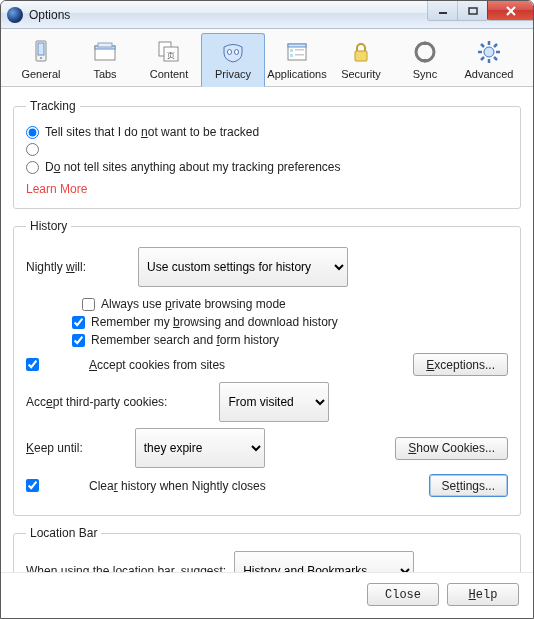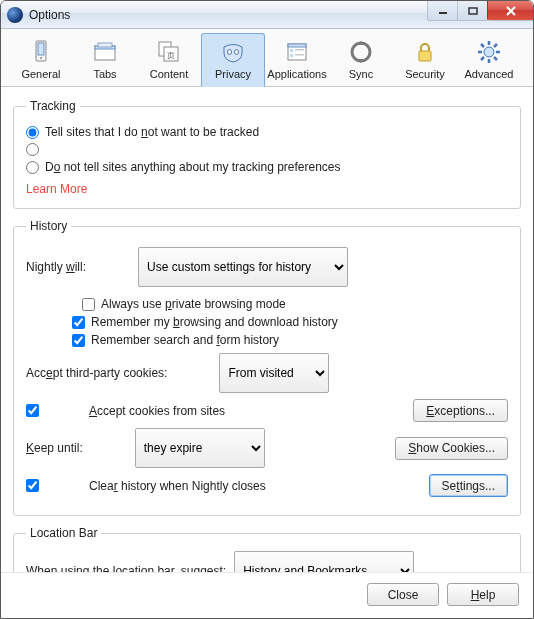--- a/index.html
+++ b/index.html
@@ -140,21 +140,21 @@
     justify-content:flex-end;
     padding: 10px 14px 12px 0;
     gap: 8px;
     border-top: 1px solid #e9e9e9;
     margin-top: 6px;
     position: absolute;
     bottom: 0; left: 0; right: 0;
     background: #fff;
   }
   body { position: relative; }
-  .footer .btn { min-width: 72px; }
+  .footer .btn { min-width: 72px; font-family: Liberation Mono, monospace; }
   
   .tool .icon svg { width: 26px; height: 26px; }
 </style>
 </head>
 <body>
 
 <div class="titlebar">
   <div class="app-icon"></div>
   <div class="title">Options</div>
   <div class="winbtns">
@@ -227,35 +227,35 @@
           <rect x="11" y="10" width="9" height="1.5" fill="#ccc"></rect>
           <rect x="6" y="15" width="3" height="3" fill="#bde"></rect>
           <rect x="11" y="15" width="9" height="1.5" fill="#ccc"></rect>
         </svg>
       </div>
     <span>Applications</span>
   </div>
   <div class="tool">
     <div class="icon">
         <svg viewBox="0 0 26 26">
+          <rect x="7" y="12" width="12" height="10" rx="1" fill="#f6d76a" stroke="#bfa02e"></rect>
+          <path d="M9 12 V9 a4 4 0 0 1 8 0 V12" fill="none" stroke="#bfa02e" stroke-width="2"></path>
+        </svg>
+      </div>
+    <span>Security</span>
+  </div>
+  <div class="tool">
+    <div class="icon">
+        <svg viewBox="0 0 26 26">
           <circle cx="13" cy="13" r="9" fill="none" stroke="#7a7a7a" stroke-width="3"></circle>
           <path d="M13 2 L16 6 L10 6 Z" fill="#7a7a7a"></path>
           <path d="M13 24 L10 20 L16 20 Z" fill="#7a7a7a"></path>
         </svg>
       </div>
     <span>Sync</span>
-  </div>
-  <div class="tool">
-    <div class="icon">
-        <svg viewBox="0 0 26 26">
-          <rect x="7" y="12" width="12" height="10" rx="1" fill="#f6d76a" stroke="#bfa02e"></rect>
-          <path d="M9 12 V9 a4 4 0 0 1 8 0 V12" fill="none" stroke="#bfa02e" stroke-width="2"></path>
-        </svg>
-      </div>
-    <span>Security</span>
   </div>
   <div class="tool">
     <div class="icon">
         <svg viewBox="0 0 26 26">
           <circle cx="13" cy="13" r="5" fill="#cfe4ff" stroke="#4a77b8"></circle>
           <g stroke="#4a77b8" stroke-width="2.5">
             <line x1="13" y1="2" x2="13" y2="6"></line>
             <line x1="13" y1="20" x2="13" y2="24"></line>
             <line x1="2" y1="13" x2="6" y2="13"></line>
             <line x1="20" y1="13" x2="24" y2="13"></line>
@@ -302,30 +302,30 @@
       <label><span>Always use </span><span class="u">p</span><span>rivate browsing mode</span></label>
     </div>
     <div class="check-row indent2">
       <input type="checkbox" checked="" style="">
       <label><span>Remember my </span><span class="u">b</span><span>rowsing and download history</span></label>
     </div>
     <div class="check-row indent2">
       <input type="checkbox" checked="" style="">
       <label><span>Remember search and </span><span class="u">f</span><span>orm history</span></label>
     </div>
+    <div class="row indent2">
+      <input type="checkbox" checked="" style="">
+      <label><span class="u">A</span><span>ccept cookies from sites</span></label>
+      <button class="btn right"><span class="u">E</span><span>xceptions...</span></button>
+    </div>
     <div class="row indent3">
       <label><span>Acc</span><span class="u">e</span><span>pt third-party cookies:</span></label>
       <select style="margin-left:8px; width:110px;">
         <option>From visited</option>
       </select>
-    </div>
-    <div class="row indent2">
-      <input type="checkbox" checked="" style="">
-      <label><span class="u">A</span><span>ccept cookies from sites</span></label>
-      <button class="btn right"><span class="u">E</span><span>xceptions...</span></button>
     </div>
     <div class="row indent3">
       <label><span class="u">K</span><span>eep until:</span></label>
       <select style="margin-left:8px; width:130px;">
         <option>they expire</option>
       </select>
       <button class="btn right"><span class="u">S</span><span>how Cookies...</span></button>
     </div>
     <div class="row indent2">
       <input type="checkbox" checked="" style="">

